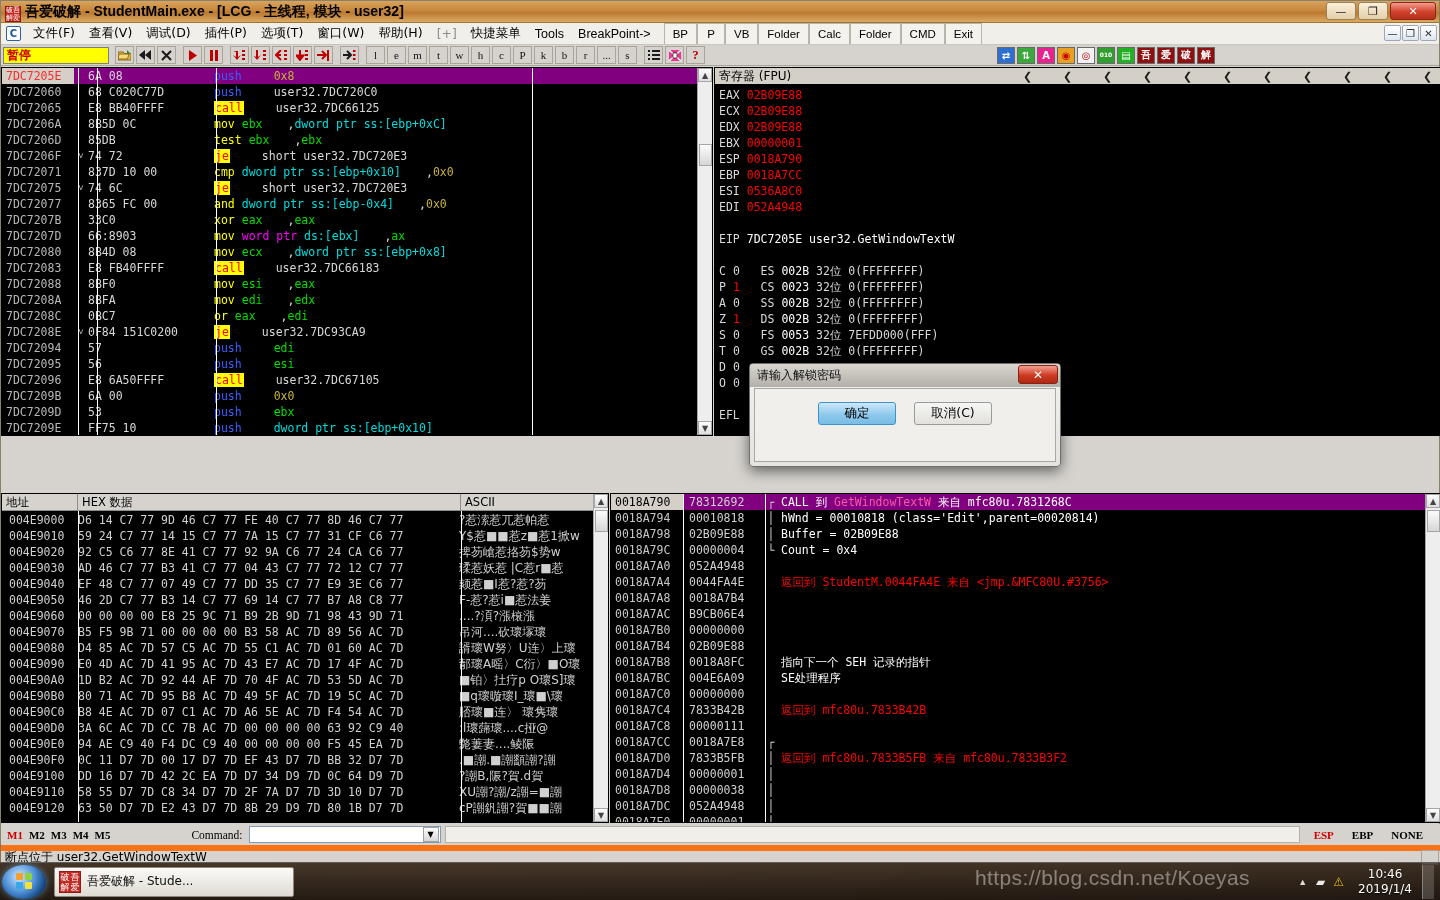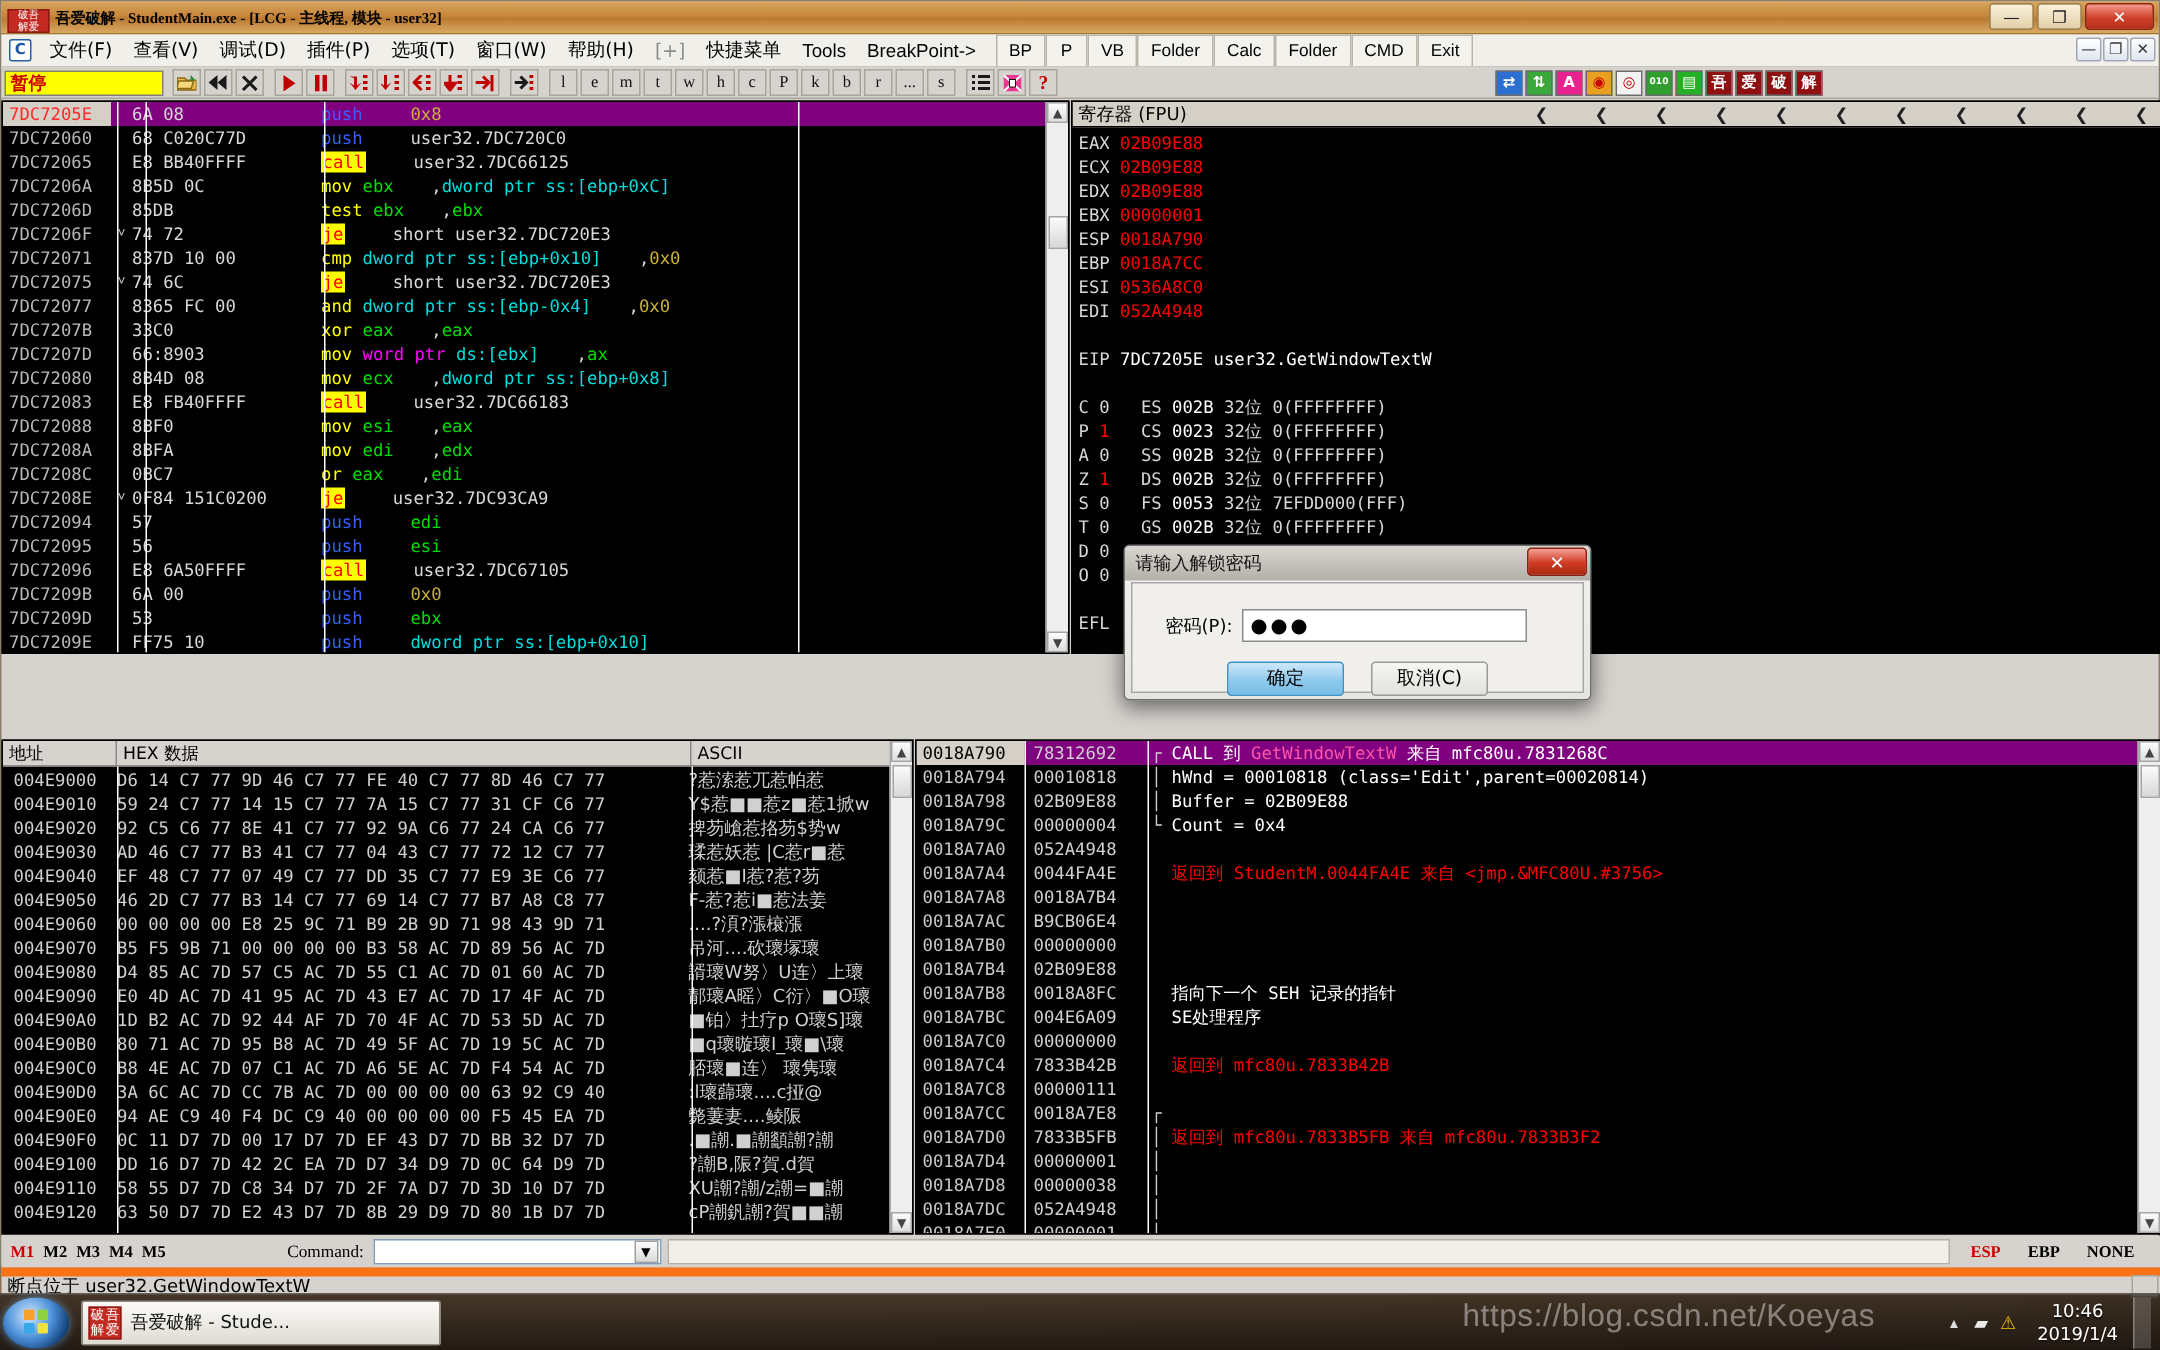--- a/index.html
+++ b/index.html
@@ -22,29 +22,29 @@
     border:1px solid #8a7f6a;
   }
   
   #titlebar{
     position:relative; height:22px;
     background:linear-gradient(180deg,#d8a45c 0%, #c7873c 45%, #bb7a31 55%, #d9a963 100%);
     border-bottom:1px solid #a0762f;
     display:flex; align-items:center;
   }
   #titlebar .tb-ico{
-    width:28px;height:16px;margin:4px 4px 0 4px;
+    width:16px;height:16px;margin:4px 4px 0 4px;
     background:#c32b22; color:#fff; font-size:7px; line-height:8px;
     text-align:center; font-family:"DejaVu Sans",sans-serif;
     display:flex;flex-direction:column;justify-content:center;
     border:1px solid #8e1a14;
   }
   #titlebar .tb-title{
-    font-size:10px; color:#000; font-weight:bold;
-    font-family:Liberation Serif, serif;
+    font-size:14px; color:#000; font-weight:bold;
+    font-family:Liberation Sans, sans-serif;
     white-space:nowrap;
   }
   #win-btns{ position:absolute; right:3px; top:1px; display:flex; gap:2px;}
   #win-btns div{
     width:30px;height:18px;border:1px solid #9a8257;border-radius:3px;
     background:linear-gradient(180deg,#fbf0dc,#e3cfa8);
     color:#222; font-size:11px; display:flex;align-items:center;justify-content:center;
     font-family:"DejaVu Sans",sans-serif;
   }
   #win-btns div.close{
@@ -563,24 +563,20 @@
     <div class="txt">断点位于 user32.GetWindowTextW</div>
     <div class="grip"></div>
   </div>
 
   <div id="dialog">
     <div class="dtb">
       <div class="dtitle">请输入解锁密码</div>
       <div class="dclose">✕</div>
     </div>
     <div class="dbody">
-      <div class="drow1">
-        <div class="dlabel">密码(P):</div>
-        <div class="dinput">●●●</div>
-      </div>
       <div class="dbtns">
         <div class="dbtn primary">确定</div>
         <div class="dbtn">取消(C)</div>
       </div>
     </div>
   </div>
 
 </div>
 
 <div id="taskbar">

